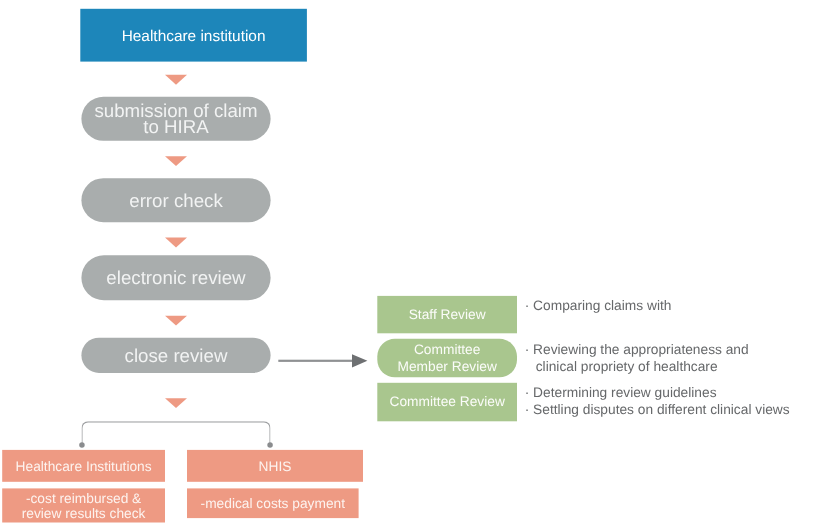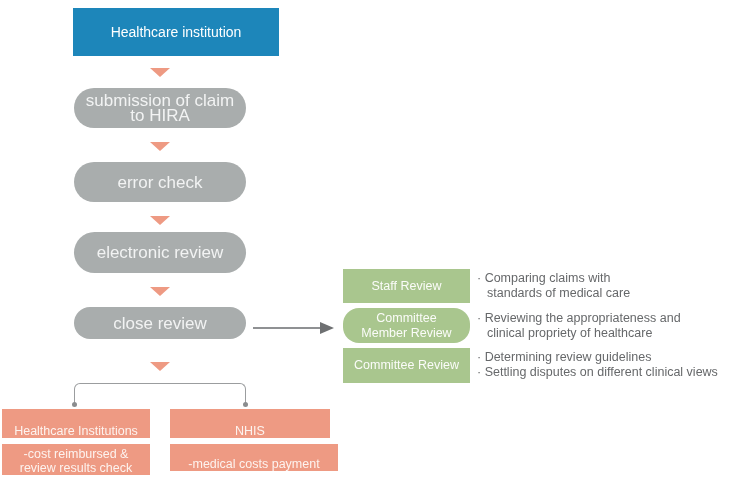--- a/index.html
+++ b/index.html
@@ -119,27 +119,27 @@
   .dot-left  { left: 72px; }
   .dot-right { left: 243px; }
   
   .salmon-box {
     position: absolute;
     background: #ee9a83;
     color: #fdf3ef;
     font-size: 12.5px;
     line-height: 14px;
     display: flex; flex-direction: column;
-    align-items: center; justify-content: flex-end;
+    align-items: center; justify-content: center;
     text-align: center;
   }
   .out-left-title  { left: 2px;   top: 409px; width: 148px; height: 29px; }
   .out-right-title { left: 170px; top: 409px; width: 160px; height: 29px; }
   .out-left-detail { left: 2px;   top: 444px; width: 148px; height: 31px; }
-  .out-right-detail{ left: 170px; top: 444px; width: 168px; height: 27px; }
+  .out-right-detail{ left: 170px; top: 444px; width: 156px; height: 27px; }
 </style>
 </head>
 <body>
 
 <div class="canvas">
 
   <div class="source-box">
     <span>Healthcare institution</span>
   </div>
 
@@ -179,21 +179,20 @@
   <div class="green-box green-2">
     <span>Committee</span>
     <span>Member Review</span>
   </div>
   <div class="green-box green-3">
     <span>Committee Review</span>
   </div>
 
   <div class="note note-1">
     <div>· Comparing claims with</div>
-    <div class="indent">standards of medical care</div>
   </div>
   <div class="note note-2">
     <div>· Reviewing the appropriateness and</div>
     <div class="indent">clinical propriety of healthcare</div>
   </div>
   <div class="note note-3">
     <div>· Determining review guidelines</div>
     <div>· Settling disputes on different clinical views</div>
   </div>
 

